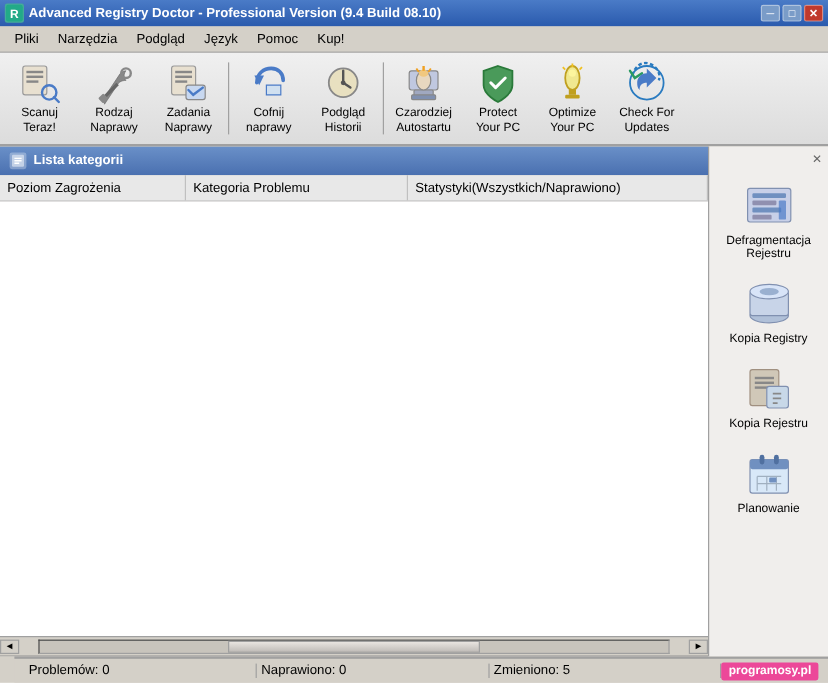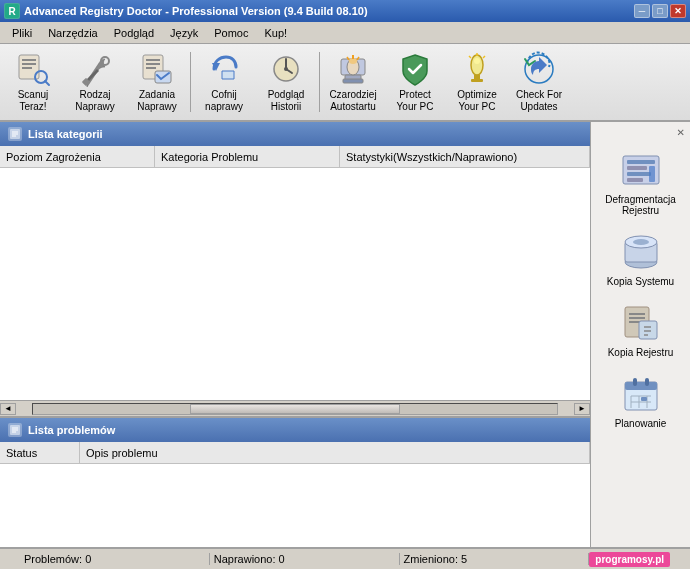--- a/index.html
+++ b/index.html
@@ -254,23 +254,24 @@
       display: flex; align-items: center; justify-content: center;
     }
 
     
     #status-bar {
       background: #d4d0c8;
       border-top: 2px solid #a0a0a0;
       height: 22px;
       display: flex;
       align-items: center;
-      padding: 0 20px;
+      padding: 0 8px;
       gap: 0;
       font-size: 11px;
+      margin-left: 12px;
     }
     .status-item {
       flex: 1;
       padding: 0 4px;
       border-right: 1px solid #a0a0a0;
       white-space: nowrap;
     }
     .status-item:last-of-type { border-right: none; }
     .status-badge {
       background: #ec4899;
@@ -459,37 +460,20 @@
 
       <div class="scroll-area">
         <div class="scroll-arrow">◄</div>
         <div class="scroll-track">
           <div class="scroll-thumb"></div>
         </div>
         <div class="scroll-arrow">►</div>
       </div>
     </div>
 
-    <div id="problems-section" style="height:130px; display:flex; flex-direction:column;">
-      <div class="section-header">
-        <div class="section-header-icon">
-          <svg width="12" height="12" viewBox="0 0 12 12">
-            <rect x="1" y="1" width="10" height="10" rx="1" fill="rgba(255,255,255,0.5)"></rect>
-            <path d="M3,4 L9,4 M3,6 L9,6 M3,8 L7,8" stroke="white" stroke-width="1.2" fill="none"></path>
-          </svg>
-        </div>
-        <span>Lista problemów</span>
-      </div>
-      <div class="table-header" id="problems-table">
-        <div class="table-header-cell col-status" style="width:80px;">Status</div>
-        <div class="table-header-cell col-desc" style="flex:1;">Opis problemu</div>
-      </div>
-      <div class="table-body" style="flex:1; background:white; overflow-y:auto;">
-      </div>
-    </div>
 
   </div>
 
   <div id="right-panel">
     <div class="close-x">✕</div>
 
     <div class="right-btn">
       <div class="btn-icon">
         <svg width="44" height="44" viewBox="0 0 44 44">
           <rect x="4" y="8" width="36" height="28" rx="2" fill="#c8d0e8" stroke="#8090b0" stroke-width="1"></rect>
@@ -507,21 +491,21 @@
     <div class="right-btn">
       <div class="btn-icon">
         <svg width="44" height="44" viewBox="0 0 44 44">
           <ellipse cx="22" cy="32" rx="16" ry="6" fill="#b0c0d8" stroke="#8090b0" stroke-width="1"></ellipse>
           <rect x="6" y="12" width="32" height="20" rx="2" fill="#c8d4e8" stroke="#8090b0" stroke-width="1"></rect>
           <ellipse cx="22" cy="12" rx="16" ry="6" fill="#d8e4f8" stroke="#8090b0" stroke-width="1"></ellipse>
           <ellipse cx="22" cy="12" rx="8" ry="3" fill="#9ab0d0"></ellipse>
         </svg>
       </div>
       <span class="btn-label">Kopia
-Systemu</span>
+Registry</span>
     </div>
 
     <div class="right-btn">
       <div class="btn-icon">
         <svg width="44" height="44" viewBox="0 0 44 44">
           <rect x="6" y="6" width="24" height="30" rx="2" fill="#d0c8b8" stroke="#a09080" stroke-width="1"></rect>
           <rect x="10" y="12" width="16" height="2" fill="#888"></rect>
           <rect x="10" y="16" width="16" height="2" fill="#888"></rect>
           <rect x="10" y="20" width="12" height="2" fill="#888"></rect>
           <rect x="20" y="20" width="18" height="18" rx="2" fill="#c8d8e8" stroke="#8090b0" stroke-width="1"></rect>

